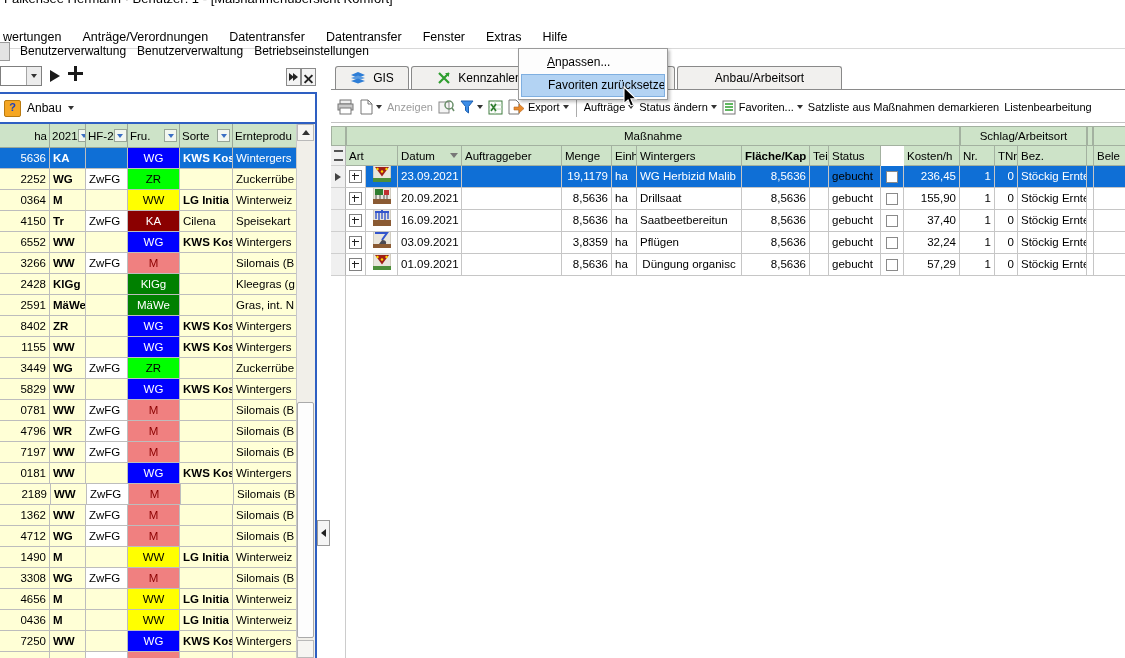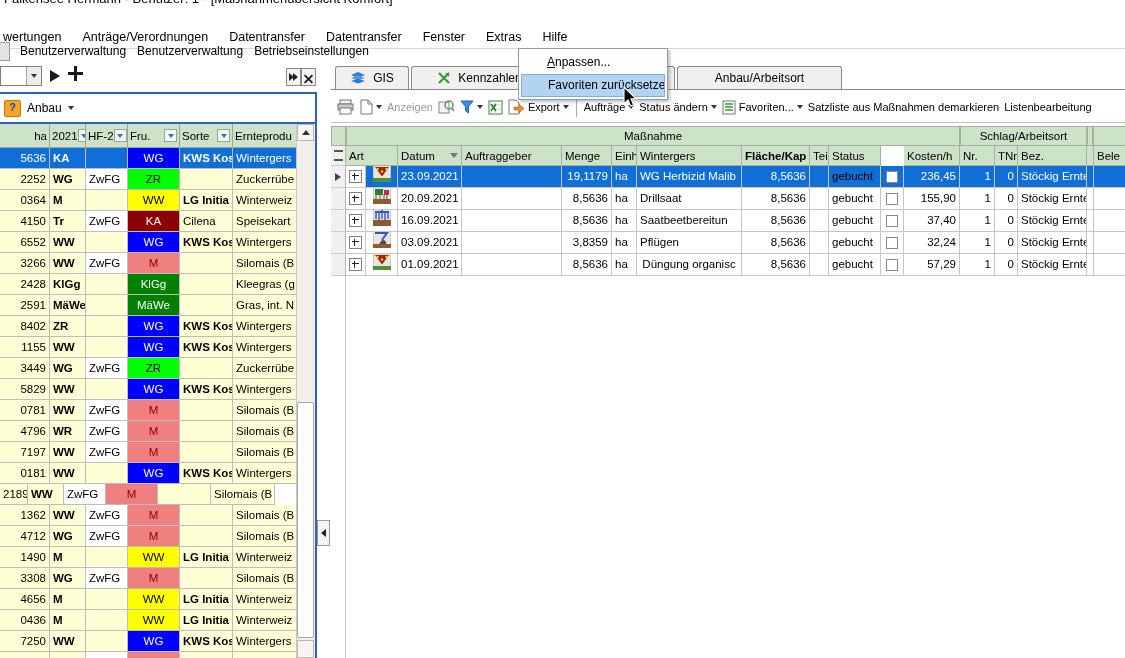--- a/index.html
+++ b/index.html
@@ -295,21 +295,21 @@
         </div>
         <div class="lrow">
           <div class="lc right" style="width: 50px;">0181</div>
           <div class="lc bold" style="width: 36px;">WW</div>
           <div class="lc" style="width: 42px;"></div>
           <div class="lc" style="width: 52px; background: rgb(0, 0, 255); color: rgb(255, 255, 255); text-align: center;">WG</div>
           <div class="lc bold" style="width: 53px;">KWS Kos</div>
           <div class="lc" style="width: 64px;">Wintergers</div>
         </div>
         <div class="lrow">
-          <div class="lc right" style="width: 28px;">2189</div>
+          <div class="lc right" style="width: 51px;">2189</div>
           <div class="lc bold" style="width: 36px;">WW</div>
           <div class="lc" style="width: 42px; background: rgb(255, 255, 255);">ZwFG</div>
           <div class="lc" style="width: 52px; background: rgb(240, 128, 128); color: rgb(139, 0, 0); text-align: center;">M</div>
           <div class="lc" style="width: 53px;"></div>
           <div class="lc" style="width: 64px;">Silomais (B</div>
         </div>
         <div class="lrow">
           <div class="lc right" style="width: 50px;">1362</div>
           <div class="lc bold" style="width: 36px;">WW</div>
           <div class="lc" style="width: 42px; background: rgb(255, 255, 255);">ZwFG</div>

